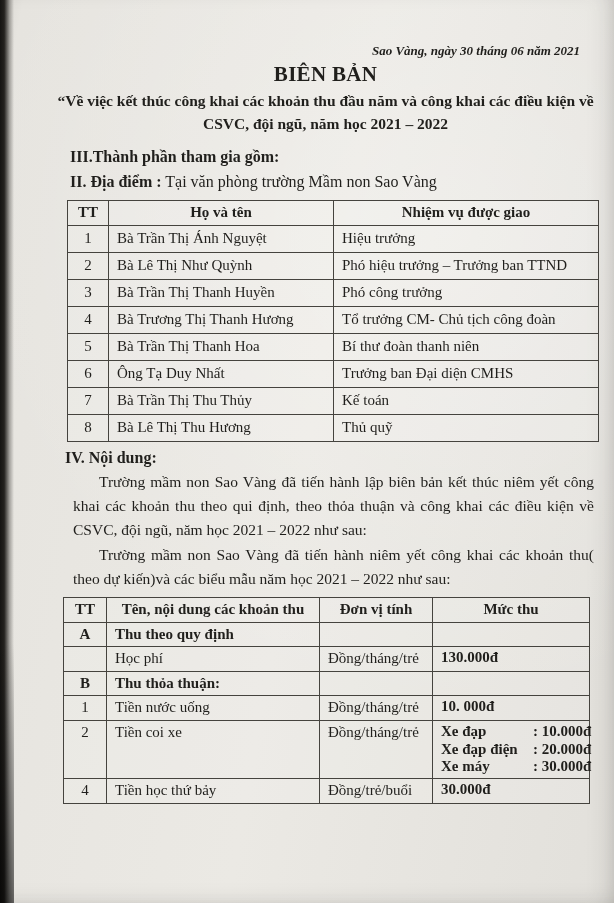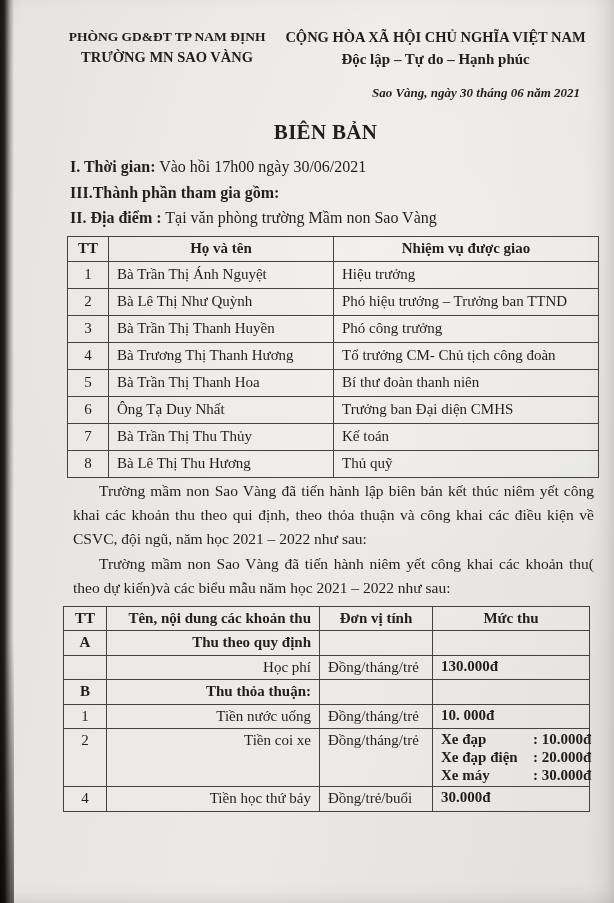--- a/index.html
+++ b/index.html
@@ -25,72 +25,62 @@
   .header-row{display:flex;align-items:flex-start;}
   .org-block{width:41%;text-align:center;font-weight:bold;}
   .org-line1{font-size:13.5px;line-height:1.4;}
   .org-line2{font-size:14.5px;line-height:1.4;}
   .republic-block{width:59%;text-align:center;font-weight:bold;}
   .republic-line1{font-size:14.5px;line-height:1.35;}
   .republic-line2{font-size:15px;line-height:1.45;margin-top:1px;}
 
   .dateline{margin-top:14px;text-align:right;padding-right:14px;font-style:italic;font-weight:600;font-size:13px;line-height:1.45;}
 
-  .doc-title{margin-top:16px;text-align:center;font-weight:bold;font-size:21px;line-height:1.3;letter-spacing:.3px;}
+  .doc-title{margin-top:0;text-align:center;font-weight:bold;font-size:21px;line-height:1.3;letter-spacing:.3px;}
   .doc-subtitle{margin:1px auto 0;max-width:540px;text-align:center;font-weight:bold;font-size:15.5px;line-height:1.5;}
 
   .meta{margin:8px 0 0 13px;font-size:16px;line-height:1.58;}
   .meta-line .label{font-weight:bold;}
 
   table{border-collapse:collapse;font-size:15px;background:rgba(255,255,255,0.12);}
   td,th{border:1px solid #45433e;padding:2px 8px;line-height:1.3;}
   th{font-weight:bold;text-align:center;}
 
   .tbl-participants{margin:6px 0 0 10px;width:532px;table-layout:fixed;}
   .tbl-participants .c-tt{width:36px;text-align:center;padding:2px 2px;}
   .tbl-participants .c-name{width:208px;}
   .tbl-participants td{height:22px;}
 
   .sec-heading{font-weight:bold;font-size:16px;margin:5px 0 0 8px;line-height:1.42;}
   .para{margin:1px 0 0 16px;font-size:15.5px;line-height:1.55;text-align:justify;text-indent:26px;}
 
   .tbl-fees{margin:6px 0 0 6px;width:527px;table-layout:fixed;}
   .tbl-fees .c-tt{width:38px;text-align:center;padding:2px 2px;}
-  .tbl-fees .c-name{width:196px;text-align:right;}
+  .tbl-fees .c-name{width:196px;}
   .tbl-fees .c-unit{width:96px;}
   .tbl-fees td{vertical-align:top;height:19px;}
   .tbl-fees .bold{font-weight:bold;}
   .amount-line{line-height:1.18;white-space:nowrap;font-weight:bold;}
   .amt-label{display:inline-block;min-width:92px;}
 </style>
 </head>
 <body>
 
 <div class="page">
   <div class="scan-edge-left"></div>
 
   <div class="content">
 
-    <div class="header-row">
-      <div class="org-block">
-        <div class="org-line1">PHÒNG GD&amp;ĐT TP NAM ĐỊNH</div>
-        <div class="org-line2">TRƯỜNG MN SAO VÀNG</div>
-      </div>
-      <div class="republic-block">
-        <div class="republic-line1">CỘNG HÒA XÃ HỘI CHỦ NGHĨA VIỆT NAM</div>
-        <div class="republic-line2">Độc lập – Tự do – Hạnh phúc</div>
-      </div>
-    </div>
 
     <div class="dateline">Sao Vàng, ngày 30 tháng 06 năm 2021</div>
 
     <div class="doc-title">BIÊN BẢN</div>
+    <div class="doc-subtitle">“Về việc kết thúc công khai  các khoản thu đầu năm và công khai các điều kiện về CSVC, đội ngũ, năm học 2021 – 2022</div>
 
     <div class="meta">
-      <div class="meta-line"><span class="label">I. Thời gian:</span><span> Vào hồi 17h00 ngày 30/06/2021</span></div>
       <div class="meta-line"><span class="label">III.Thành phần tham gia gồm:</span><span></span></div>
       <div class="meta-line"><span class="label">II. Địa điểm :</span><span> Tại văn phòng trường Mầm non Sao Vàng</span></div>
     </div>
 
     <table class="tbl-participants">
       <thead>
         <tr>
           <th class="c-tt">TT</th>
           <th class="c-name">Họ và tên</th>
           <th>Nhiệm vụ được giao</th>
@@ -133,20 +123,21 @@
             <td class="c-role">Kế toán</td>
           </tr>
           <tr>
             <td class="c-tt">8</td>
             <td class="c-name">Bà Lê Thị Thu Hương</td>
             <td class="c-role">Thủ quỹ</td>
           </tr>
         </tbody>
     </table>
 
+    <div class="sec-heading">IV. Nội dung:</div>
     <p class="para">Trường mầm non Sao Vàng đã tiến hành lập biên bản kết thúc niêm yết công khai các khoản thu theo qui định, theo thỏa thuận và công khai các điều kiện về CSVC, đội ngũ, năm học 2021 – 2022 như sau:</p>
 
     <p class="para">Trường mầm non Sao Vàng đã tiến hành niêm yết công khai các khoản thu( theo dự kiến)và các biểu mẫu năm học 2021 – 2022 như sau:</p>
 
     <table class="tbl-fees">
       <thead>
         <tr>
           <th class="c-tt">TT</th>
           <th class="c-name">Tên, nội dung các khoản thu</th>
           <th class="c-unit">Đơn vị tính</th>

